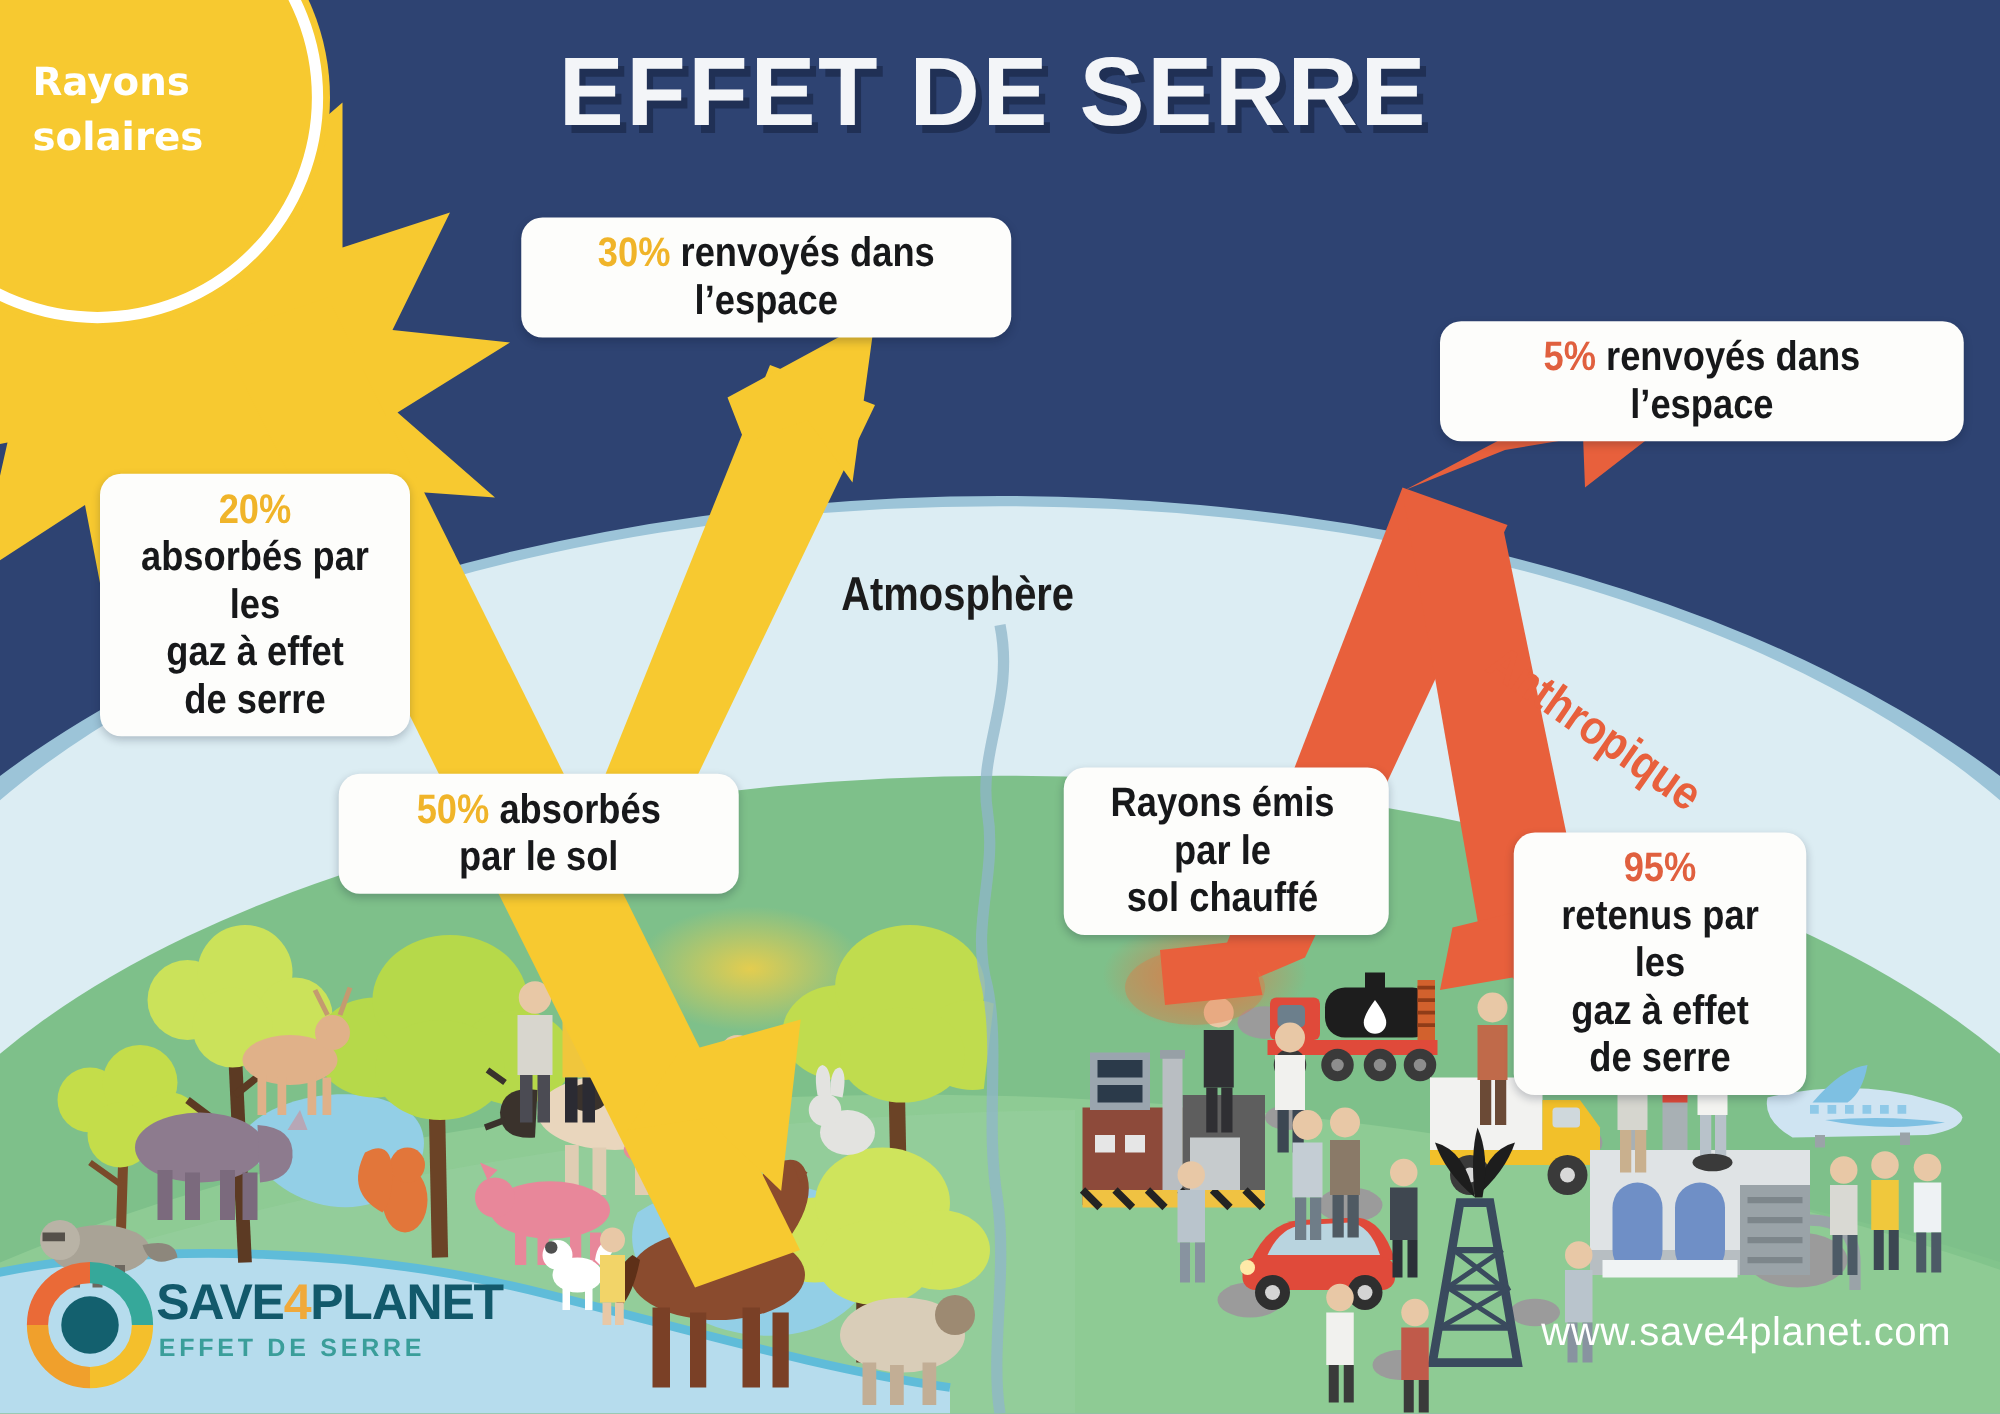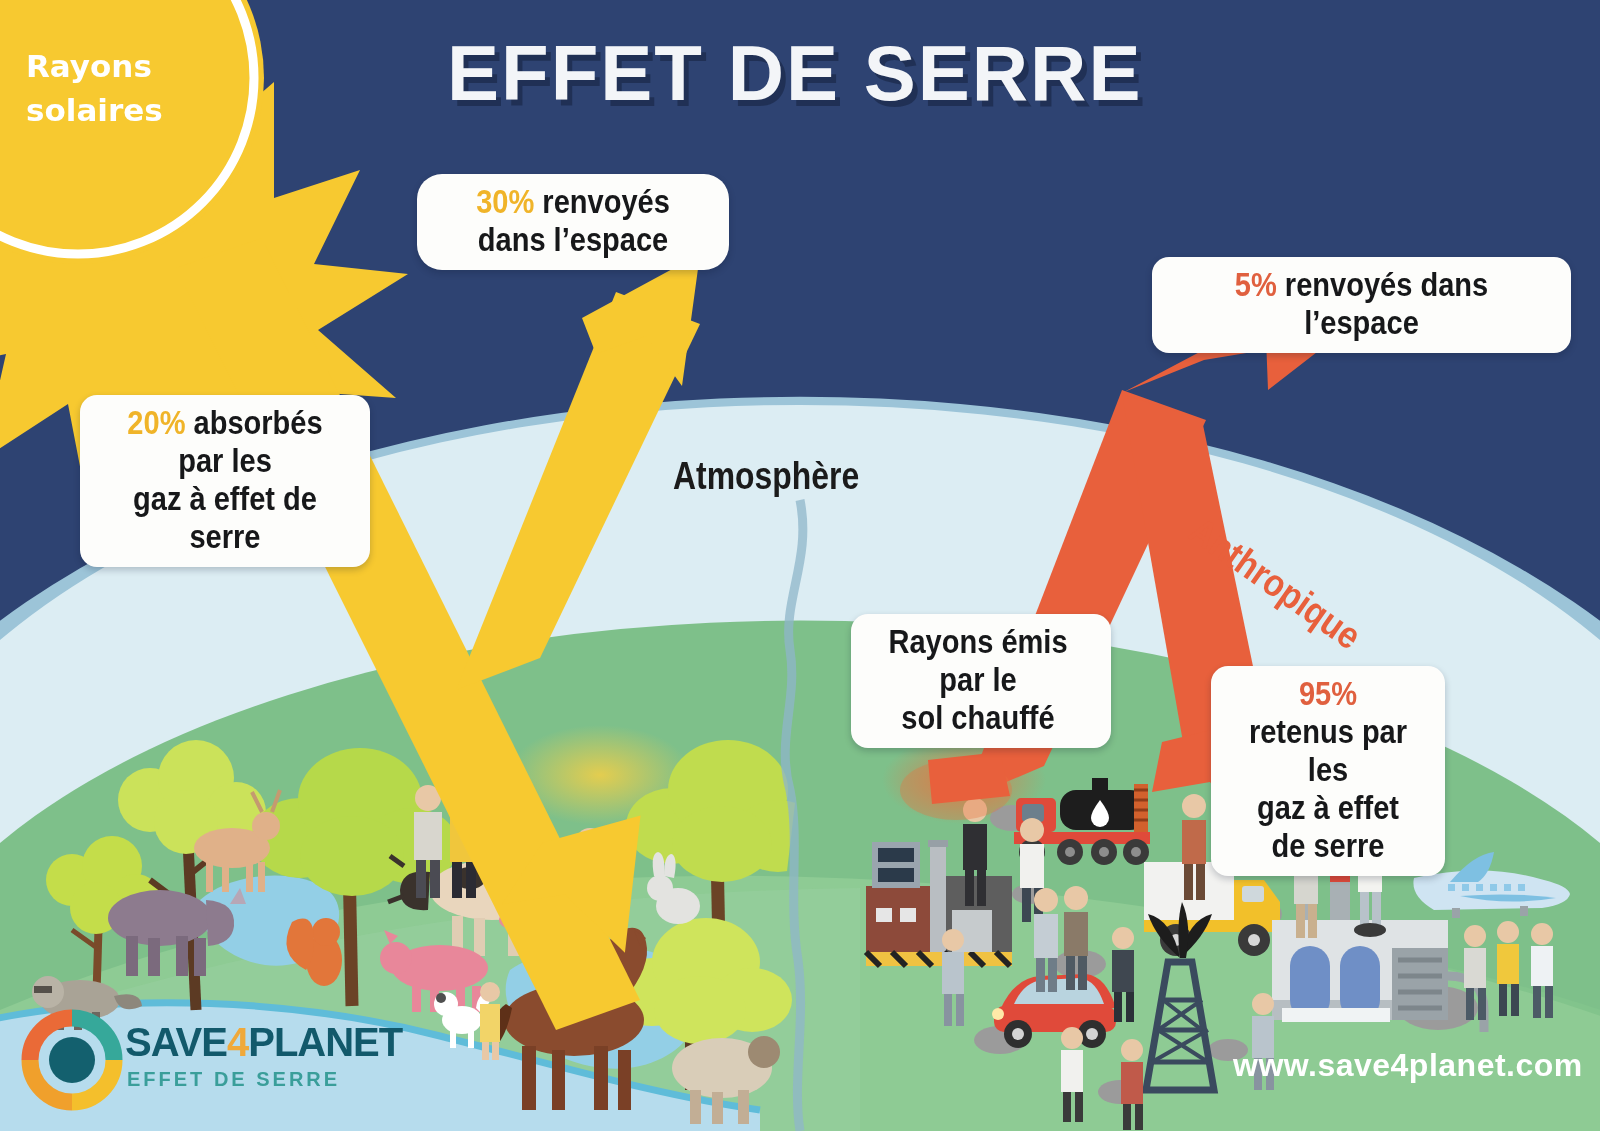--- a/index.html
+++ b/index.html
@@ -69,31 +69,31 @@
     font-weight:bold;
     color:#17181a;
     font-size:33px;
     line-height:38px;
     text-align:center;
   }
   .callout .pct-y{color:#f0b429;}
   .callout .pct-o{color:#e0603f;}
   .callout .inner{transform:scaleX(.88);transform-origin:center top;display:block;}
 
-  #cal-30  { left:417px;  top:174px; width:312px;border-radius:25px; }
-  #cal-20  { left:80px;   top:395px; width:290px; }
+  #cal-30  { left:417px;  top:174px; width:392px; }
+  #cal-20  { left:80px;   top:379px; width:248px; }
   #cal-5   { left:1152px; top:257px; width:419px; }
   #cal-50  { left:271px;  top:619px; width:320px; }
   #cal-rayons{left:851px; top:614px; width:260px;padding-left:14px; }
   #cal-95  { left:1211px; top:666px; width:234px; }
 
   
   .site{
     left:1233px; top:1047px;
-    font-size:32px; font-weight:bold;
+    font-size:32px; font-weight:normal;
     color:#ffffff;
     letter-spacing:.5px;
     font-family:"Liberation Sans", sans-serif;
   }
 
   
   .logo-main{
     left:125px; top:1020px;
     font-size:40px; font-weight:bold;
     color:#12596b; letter-spacing:-1px;
@@ -635,20 +635,25 @@
     <span>gaz à effet de serre</span>
   </span>
 </div>
 
 <div class="callout" id="cal-5">
   <span class="inner">
     <span class="pct-o">5%</span><span> renvoyés dans l’espace</span>
   </span>
 </div>
 
+<div class="callout" id="cal-50">
+  <span class="inner">
+    <span class="pct-y">50%</span><span> absorbés par le sol</span>
+  </span>
+</div>
 
 <div class="callout" id="cal-rayons">
   <span class="inner">
     <span>Rayons émis par le</span><br>
     <span>sol chauffé</span>
   </span>
 </div>
 
 <div class="callout" id="cal-95">
   <span class="inner">

